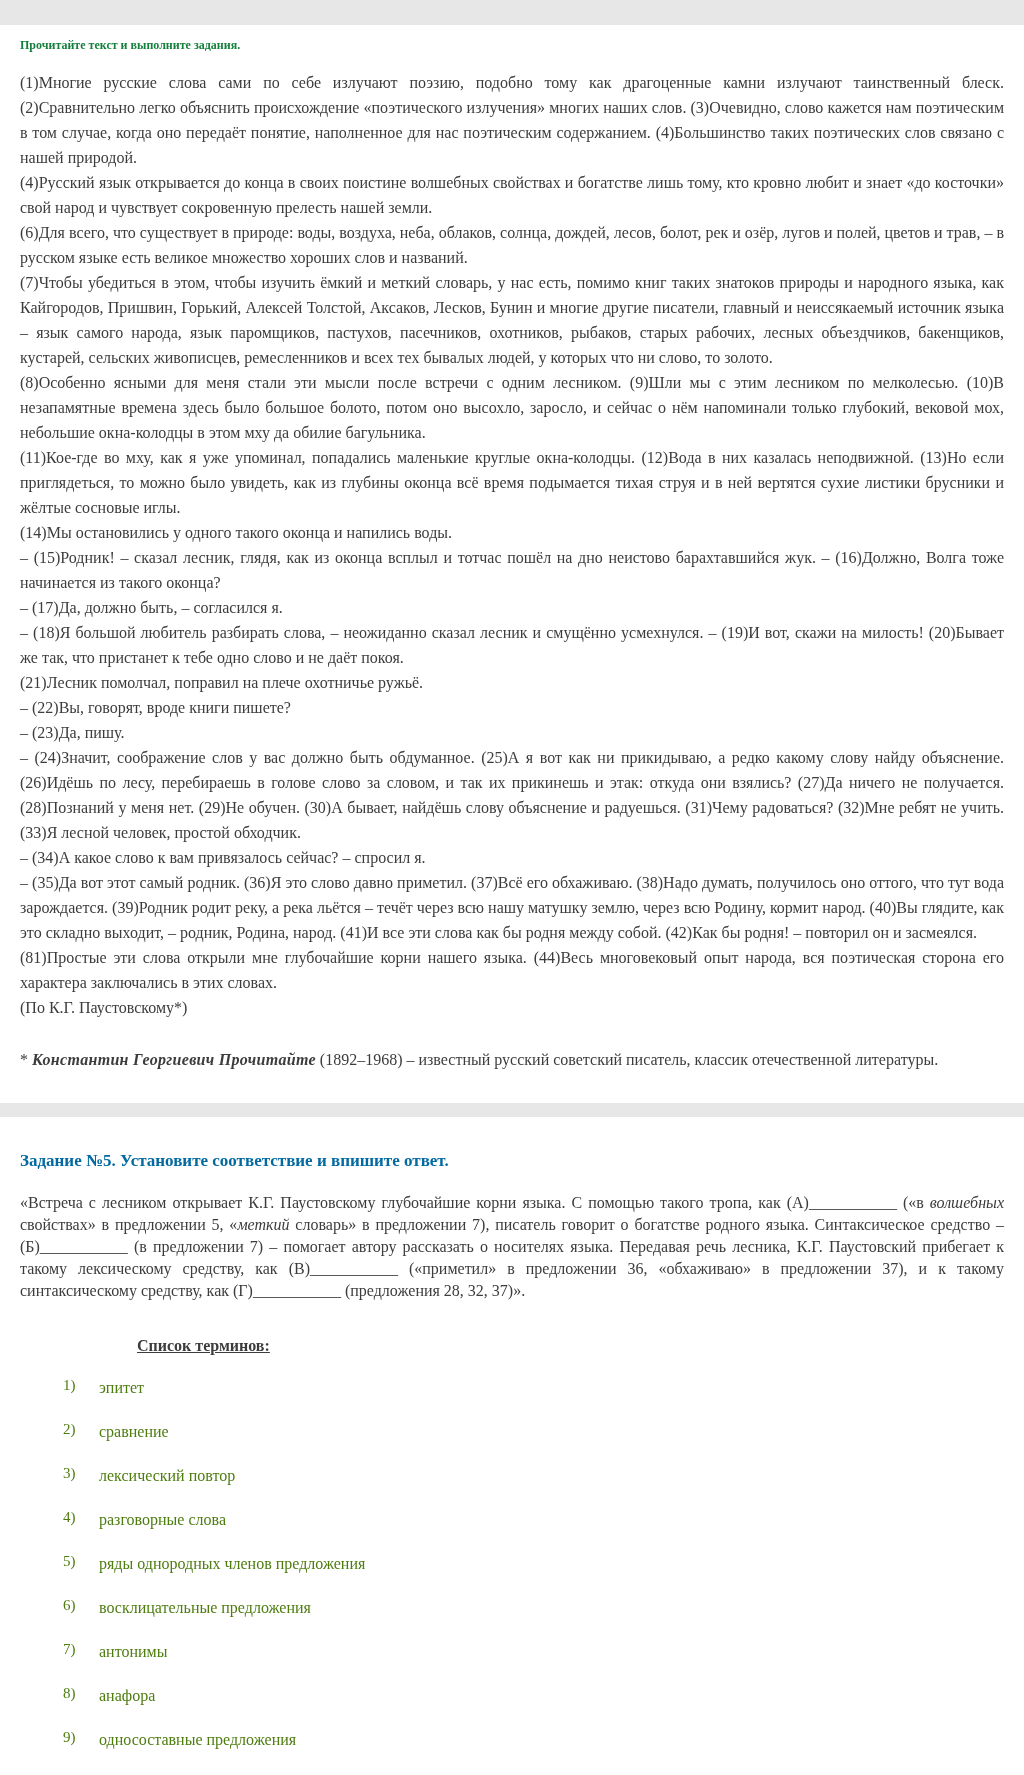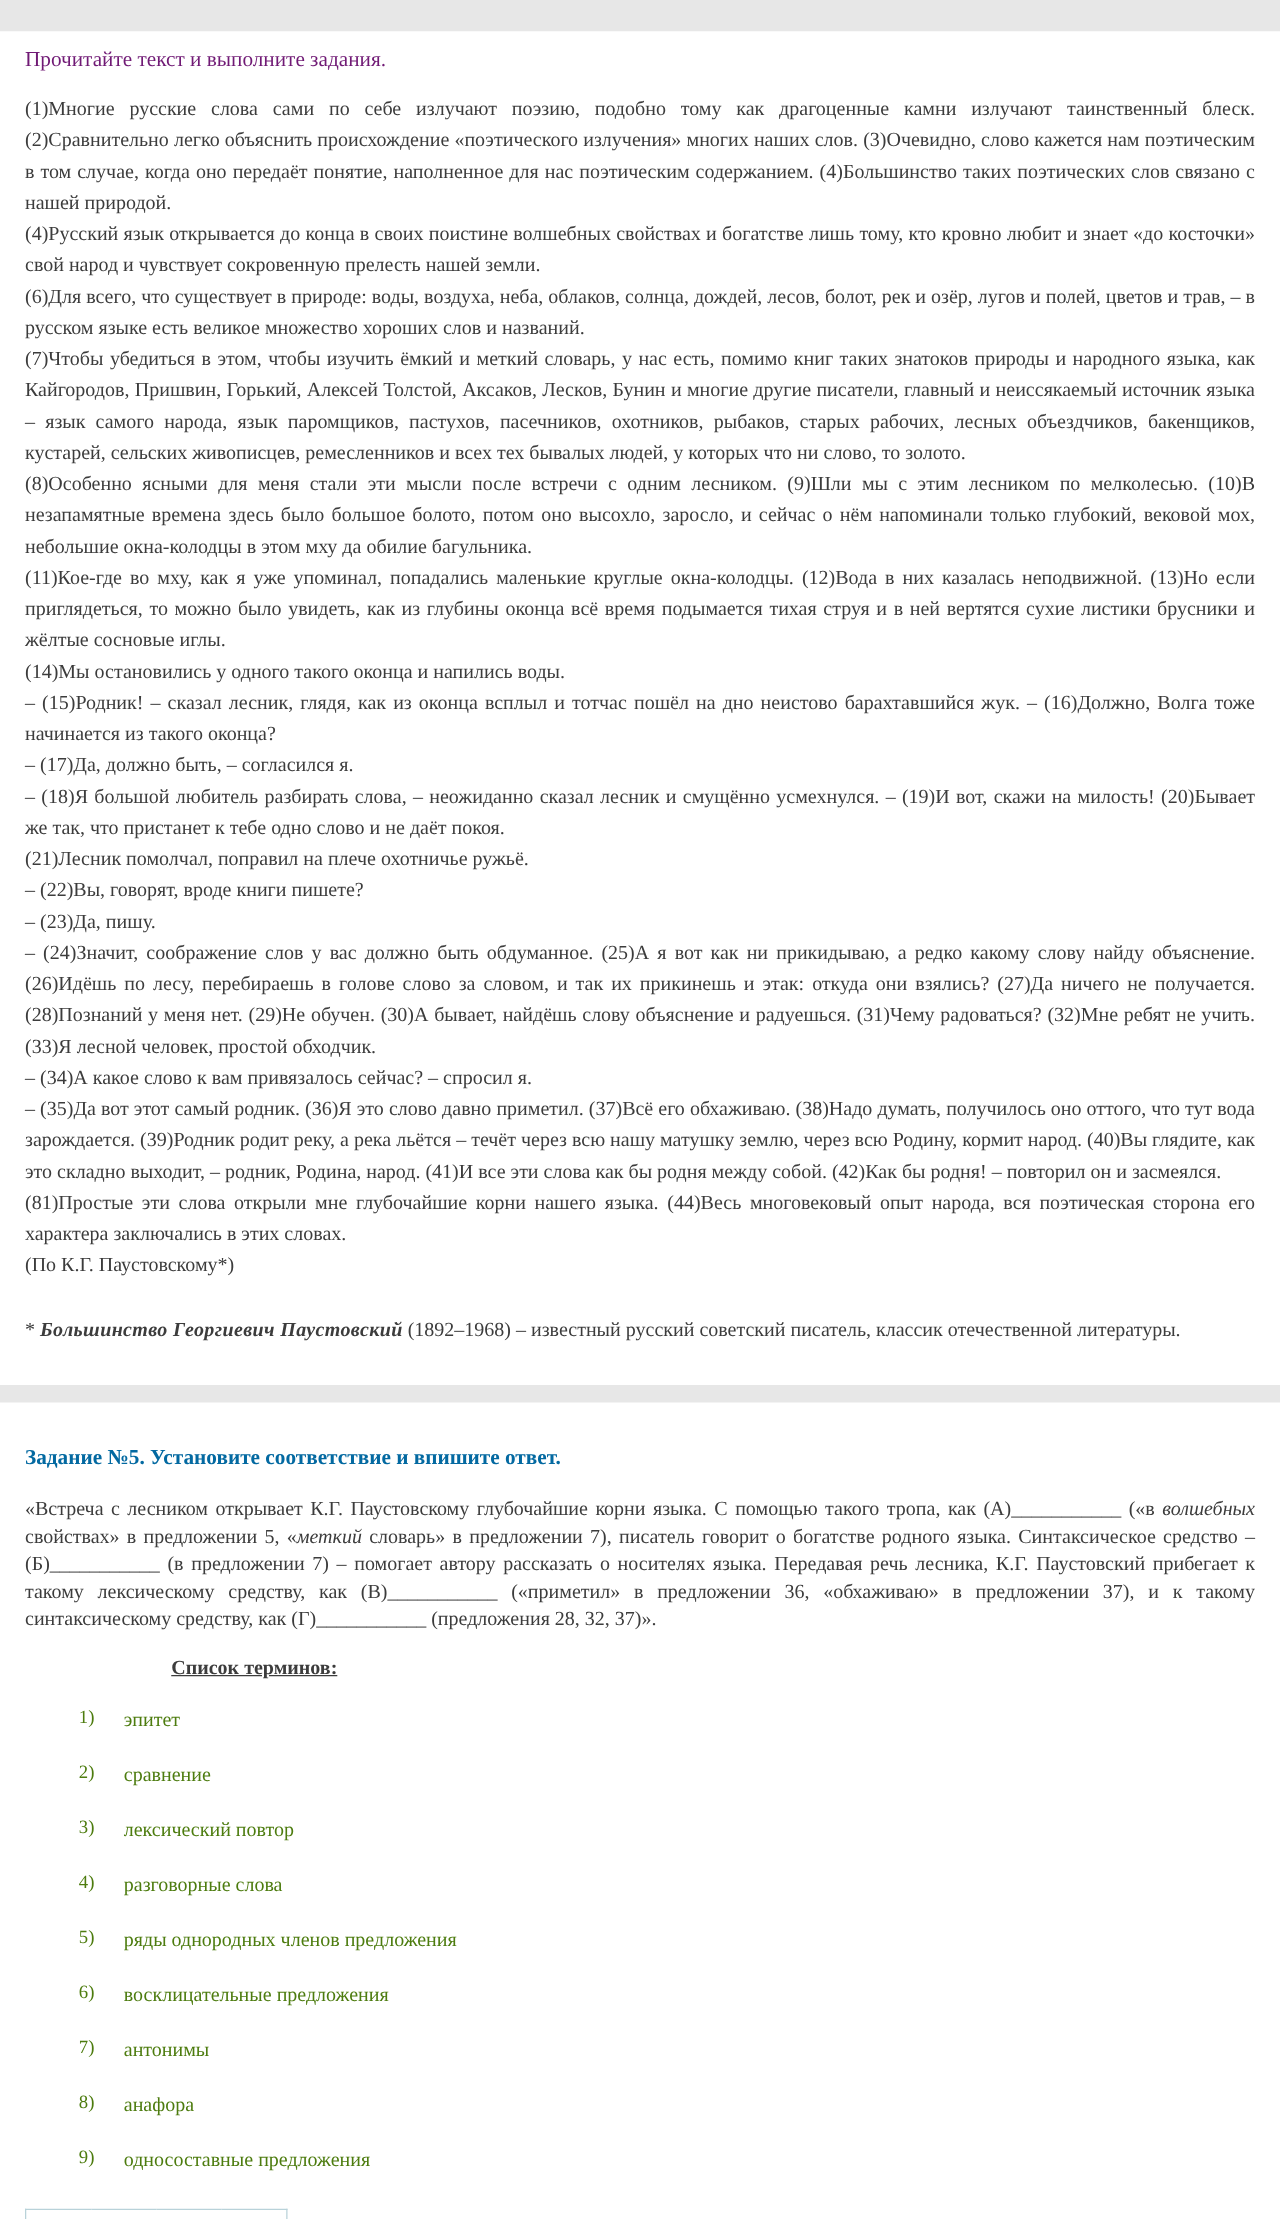--- a/index.html
+++ b/index.html
@@ -1,26 +1,26 @@
 <!DOCTYPE html>
 <html lang="ru"><head>
 <meta charset="utf-8">
 <style>
   html,body{margin:0;padding:0;background:#ffffff;}
   body{width:1024px;min-height:1775px;font-family:"Liberation Serif",serif;color:#3c3c3c;}
   .band{height:25px;background:#e7e7e7;}
   .content{padding:0 20px;}
-  .main-heading{font-size:17px;font-weight:normal;color:#701a75;margin:0;padding-top:13px;margin-bottom:17px;}
+  .main-heading{font-size:12px;font-weight:bold;color:#15803d;margin:0;padding-top:13px;margin-bottom:17px;}
   .reading p{margin:0;font-size:16px;line-height:25px;text-align:justify;}
   .footnote{margin:26px 0 0;font-size:16px;line-height:27px;text-align:justify;}
   .footnote b i{letter-spacing:.3px;}
   .divider{height:14px;background:#e7e7e7;margin-top:30px;}
   .task-heading{font-size:17px;font-weight:bold;color:#0369a1;margin:0;padding-top:34px;margin-bottom:21px;}
   .task-para{margin:0;font-size:16px;line-height:22px;text-align:justify;}
-  .terms-heading{margin:16px 0 0 117px;font-size:16px;font-weight:bold;text-decoration:underline;line-height:24px;display:inline-block;}
+  .terms-heading{margin:32px 0 0 117px;font-size:16px;font-weight:bold;text-decoration:underline;line-height:24px;display:inline-block;}
   .terms{list-style:none;margin:8px 0 0;padding:0;}
   .term{font-size:16px;line-height:44px;padding-left:43px;color:#4d7c0f;}
   .term .num{display:inline-block;width:36px;font-size:15px;position:relative;top:-3px;}
   .answer-table{border-collapse:collapse;margin-top:16px;border:1px solid #b9d2d9;background:#fff;}
   .answer-table th{width:52px;height:31px;border-bottom:1px solid #b9d2d9;font-size:16px;font-weight:bold;color:#333;text-align:center;padding:0;}
   .answer-table td{height:36px;text-align:center;padding:2px 3px;}
   .spin{display:inline-flex;align-items:center;justify-content:flex-end;width:45px;height:25px;background:#fff;border:1px solid #c9c9c9;border-radius:6px;box-shadow:0 1px 2px rgba(0,0,0,.10);box-sizing:border-box;}
   .spin-input{width:20px;height:20px;border:none;outline:none;background:transparent;font-family:"Liberation Serif",serif;font-size:14px;padding:0;margin:0;text-align:center;}
   .spin-btn{width:19px;height:21px;margin-right:1px;background:#3d7ff2;border-radius:5px;display:flex;flex-direction:column;align-items:center;justify-content:center;cursor:pointer;flex:none;}
   .chev{width:0;height:0;border-left:3px solid transparent;border-right:3px solid transparent;}
@@ -48,21 +48,21 @@
       <p>– (18)Я большой любитель разбирать слова, – неожиданно сказал лесник и смущённо усмехнулся. – (19)И вот, скажи на милость! (20)Бывает же так, что пристанет к тебе одно слово и не даёт покоя.</p>
       <p>(21)Лесник помолчал, поправил на плече охотничье ружьё.</p>
       <p>– (22)Вы, говорят, вроде книги пишете?</p>
       <p>– (23)Да, пишу.</p>
       <p>– (24)Значит, соображение слов у вас должно быть обдуманное. (25)А я вот как ни прикидываю, а редко какому слову найду объяснение. (26)Идёшь по лесу, перебираешь в голове слово за словом, и так их прикинешь и этак: откуда они взялись? (27)Да ничего не получается. (28)Познаний у меня нет. (29)Не обучен. (30)А бывает, найдёшь слову объяснение и радуешься. (31)Чему радоваться? (32)Мне ребят не учить. (33)Я лесной человек, простой обходчик.</p>
       <p>– (34)А какое слово к вам привязалось сейчас? – спросил я.</p>
       <p>– (35)Да вот этот самый родник. (36)Я это слово давно приметил. (37)Всё его обхаживаю. (38)Надо думать, получилось оно оттого, что тут вода зарождается. (39)Родник родит реку, а река льётся – течёт через всю нашу матушку землю, через всю Родину, кормит народ. (40)Вы глядите, как это складно выходит, – родник, Родина, народ. (41)И все эти слова как бы родня между собой. (42)Как бы родня! – повторил он и засмеялся.</p>
       <p>(81)Простые эти слова открыли мне глубочайшие корни нашего языка. (44)Весь многовековый опыт народа, вся поэтическая сторона его характера заключались в этих словах.</p>
       <p>(По К.Г. Паустовскому*)</p>
     </div>
-  <p class="footnote"><span>* </span><b><i>Большинство Георгиевич Паустовский</i></b><span> (1892–1968) – известный русский советский писатель, классик отечественной литературы.</span></p>
+  <p class="footnote"><span>* </span><b><i>Константин Георгиевич Прочитайте</i></b><span> (1892–1968) – известный русский советский писатель, классик отечественной литературы.</span></p>
 </div>
 
 <div class="divider"></div>
 
 <div class="content">
   <h2 class="task-heading">Задание №5. Установите соответствие и впишите ответ.</h2>
   <p class="task-para" id="task-paragraph"><span>«Встреча с лесником открывает К.Г. Паустовскому глубочайшие корни языка. С помощью такого тропа, как (А)___________ («в </span><i>волшебных</i><span> свойствах» в предложении 5, «</span><i>меткий</i><span> словарь» в предложении 7), писатель говорит о богатстве родного языка. Синтаксическое средство – (Б)___________ (в предложении 7) – помогает автору рассказать о носителях языка. Передавая речь лесника, К.Г. Паустовский прибегает к такому лексическому средству, как (В)___________ («приметил» в предложении 36, «обхаживаю» в предложении 37), и к такому синтаксическому средству, как (Г)___________ (предложения 28, 32, 37)».</span></p>
   <div><span class="terms-heading">Список терминов:</span></div>
   <ol class="terms" id="terms-list">
       <li class="term"><span class="num">1)</span><span>эпитет</span></li>

